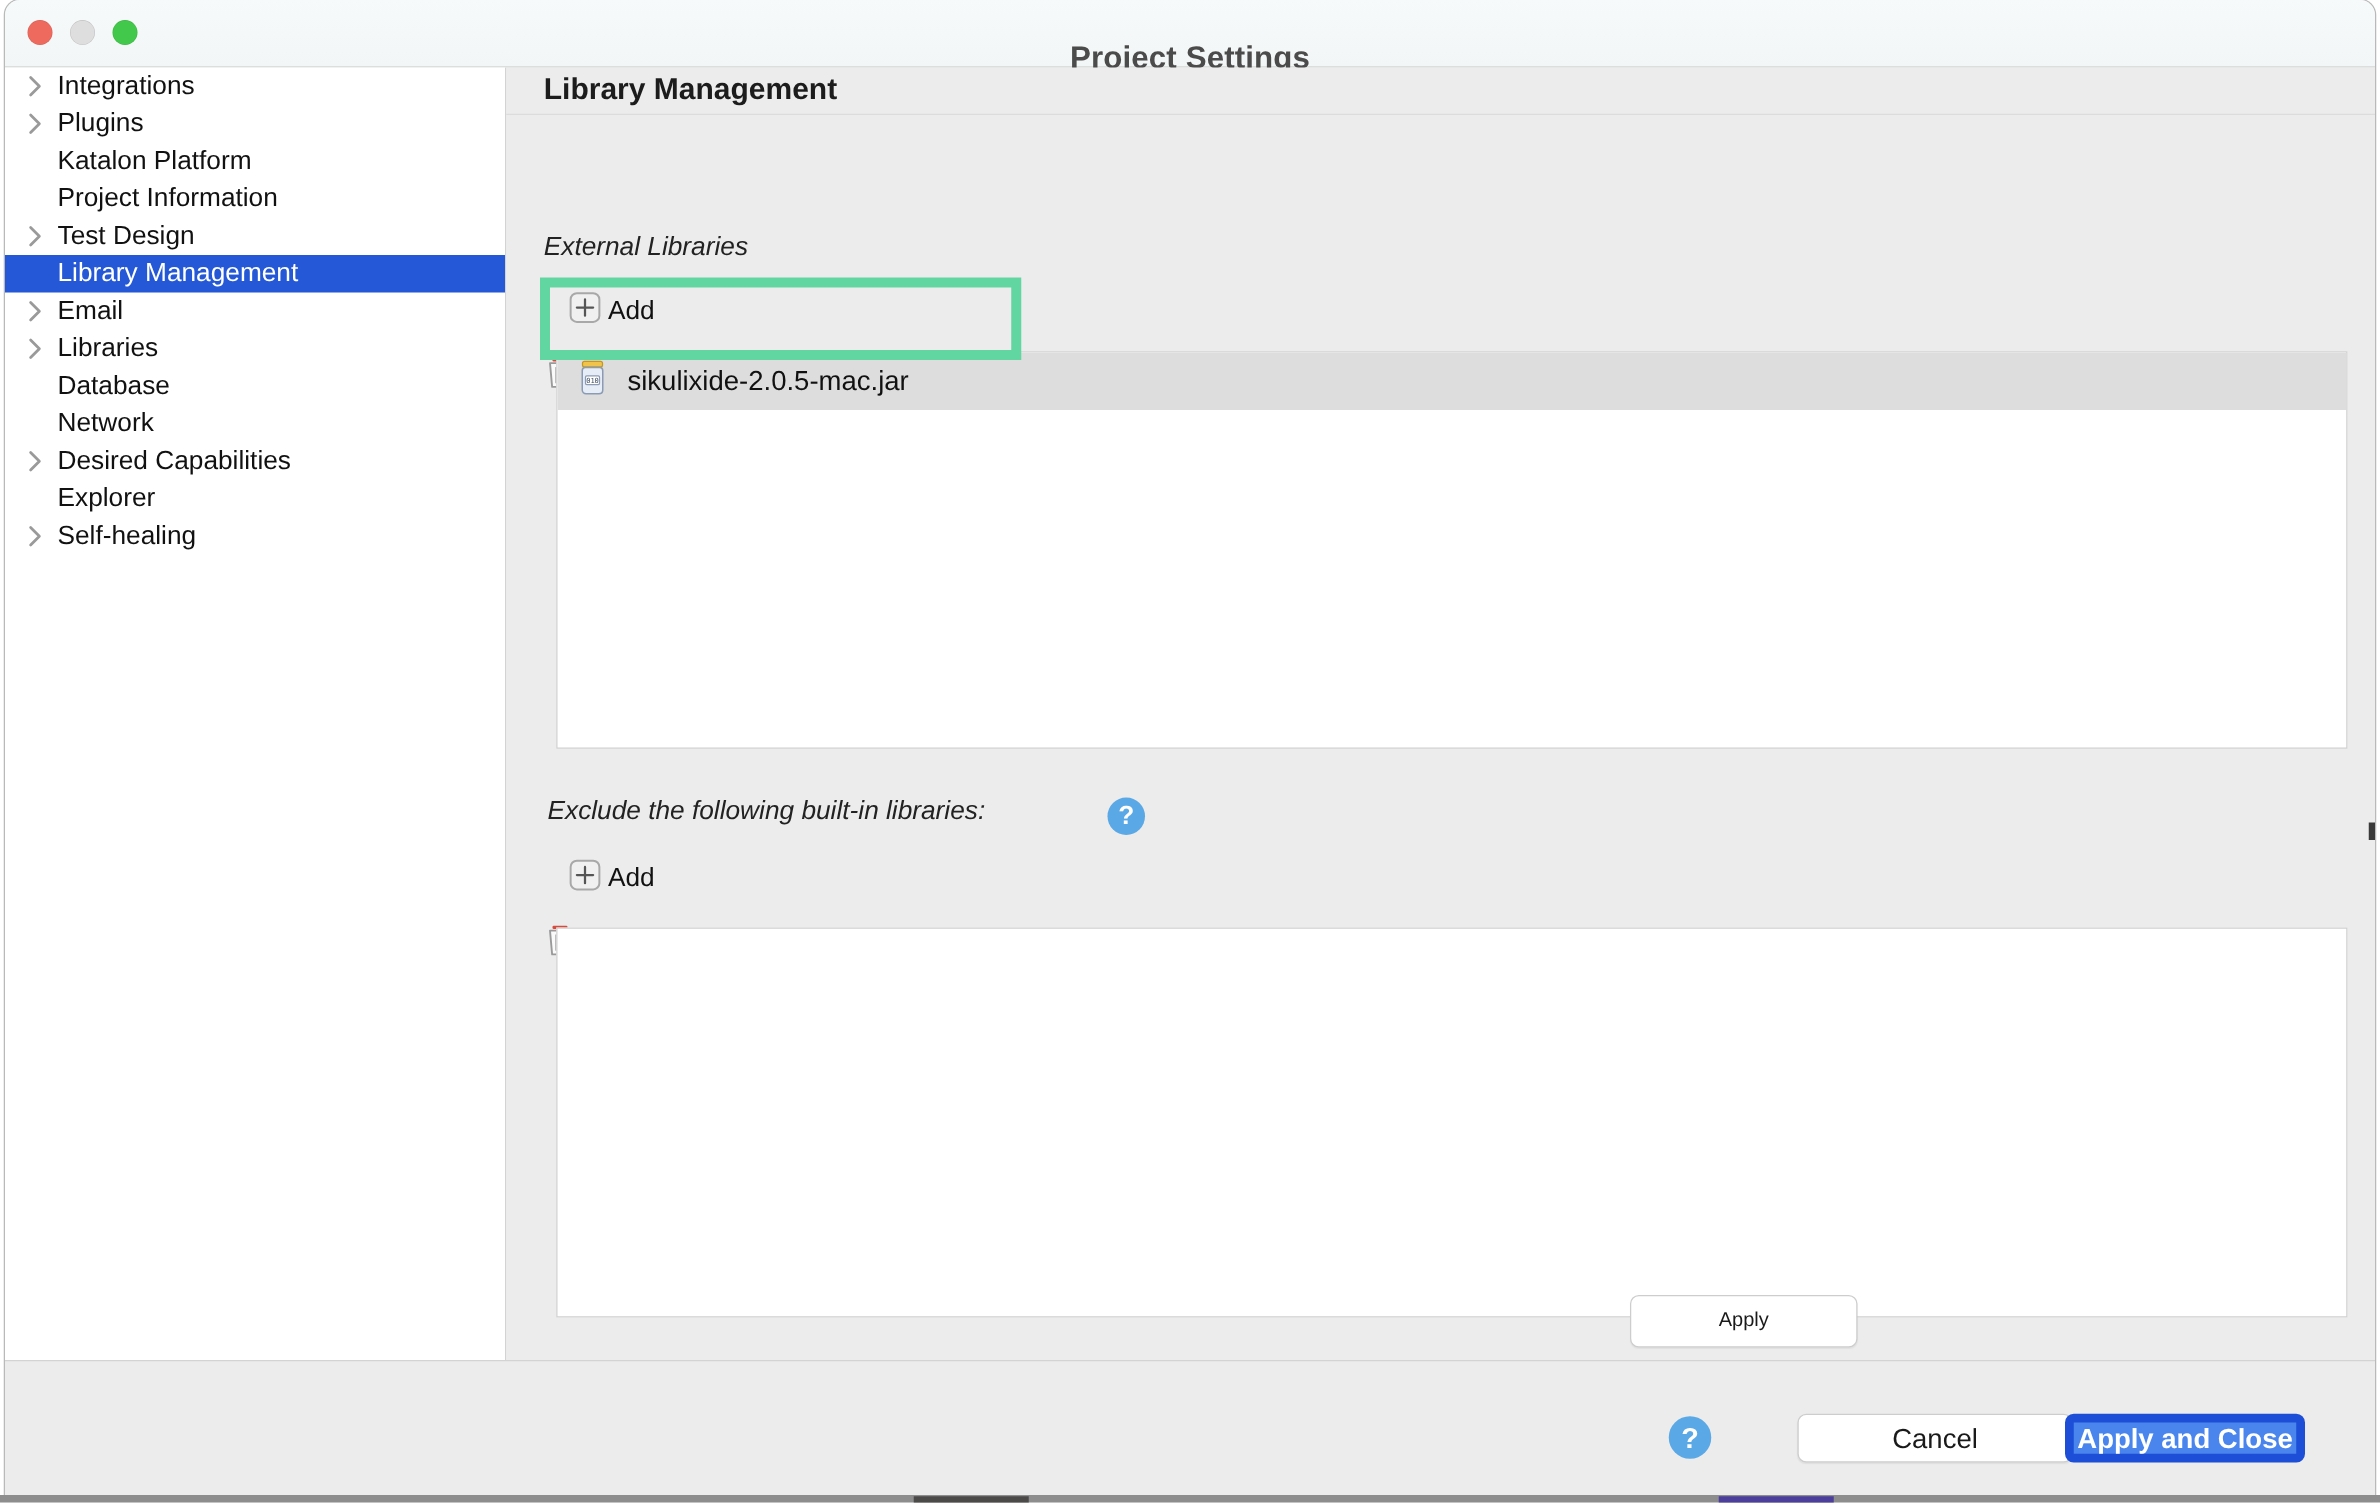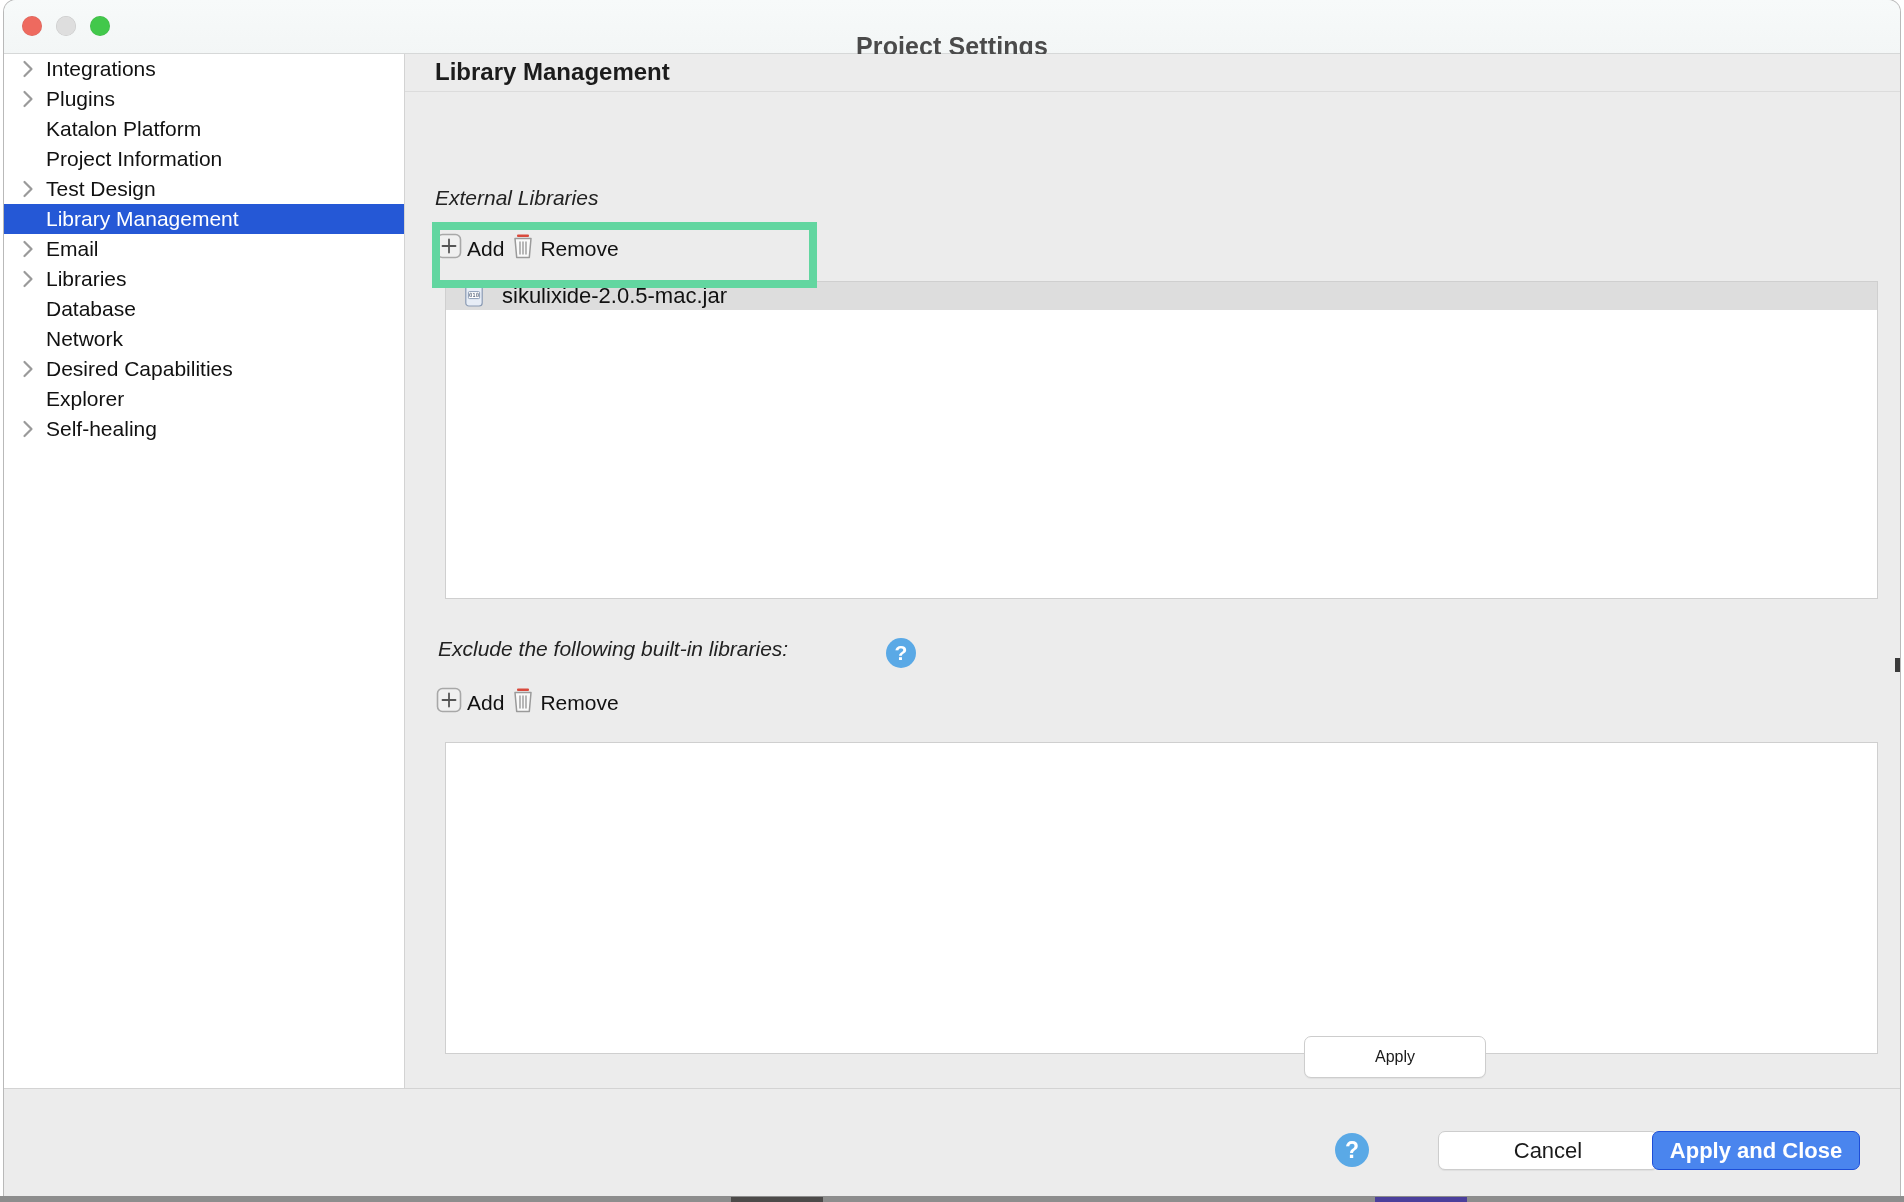--- a/index.html
+++ b/index.html
@@ -136,41 +136,42 @@
     font-size: 21px;
     color: #222222;
     font-style: italic;
   }
 
   
   .tool-row {
     position: absolute;
     display: flex;
     align-items: center;
-    gap: 6px;
+    gap: 18px;
+    flex-direction: column;
   }
   .tool-btn {
     display: flex;
     align-items: center;
     gap: 4px;
     font-size: 21px;
     color: #111;
     cursor: default;
   }
   .tool-btn .glyph { display: block; }
 
   .listbox {
     position: absolute;
     background: #ffffff;
     border: 1px solid #cfcfcf;
     box-sizing: border-box;
     overflow: hidden;
   }
   .list-row {
-    height: 28px;
+    height: 46px;
     display: flex;
     align-items: center;
     padding-left: 14px;
     font-size: 22px;
     color: #111;
   }
   .list-row.selected { background: #dddddd; }
   .list-row .jar-icon { margin-right: 14px; display: block; }
 
   
@@ -251,24 +252,24 @@
     display: flex;
     align-items: center;
     justify-content: center;
     box-sizing: border-box;
     margin-left: 40px;
   }
   #applyclose-btn {
     position: absolute;
     left: 1648px;
     top: 1131px;
-    width: 208px;
+    width: 192px;
     height: 39px;
     background: #4a85ee;
-    border: 1px solid #1d4ed8;
+    border: 7px solid #1d4ed8;
     border-radius: 7px;
     font-size: 22px;
     font-weight: bold;
     color: #ffffff;
     display: flex;
     align-items: center;
     justify-content: center;
     box-sizing: border-box;
   }
 

